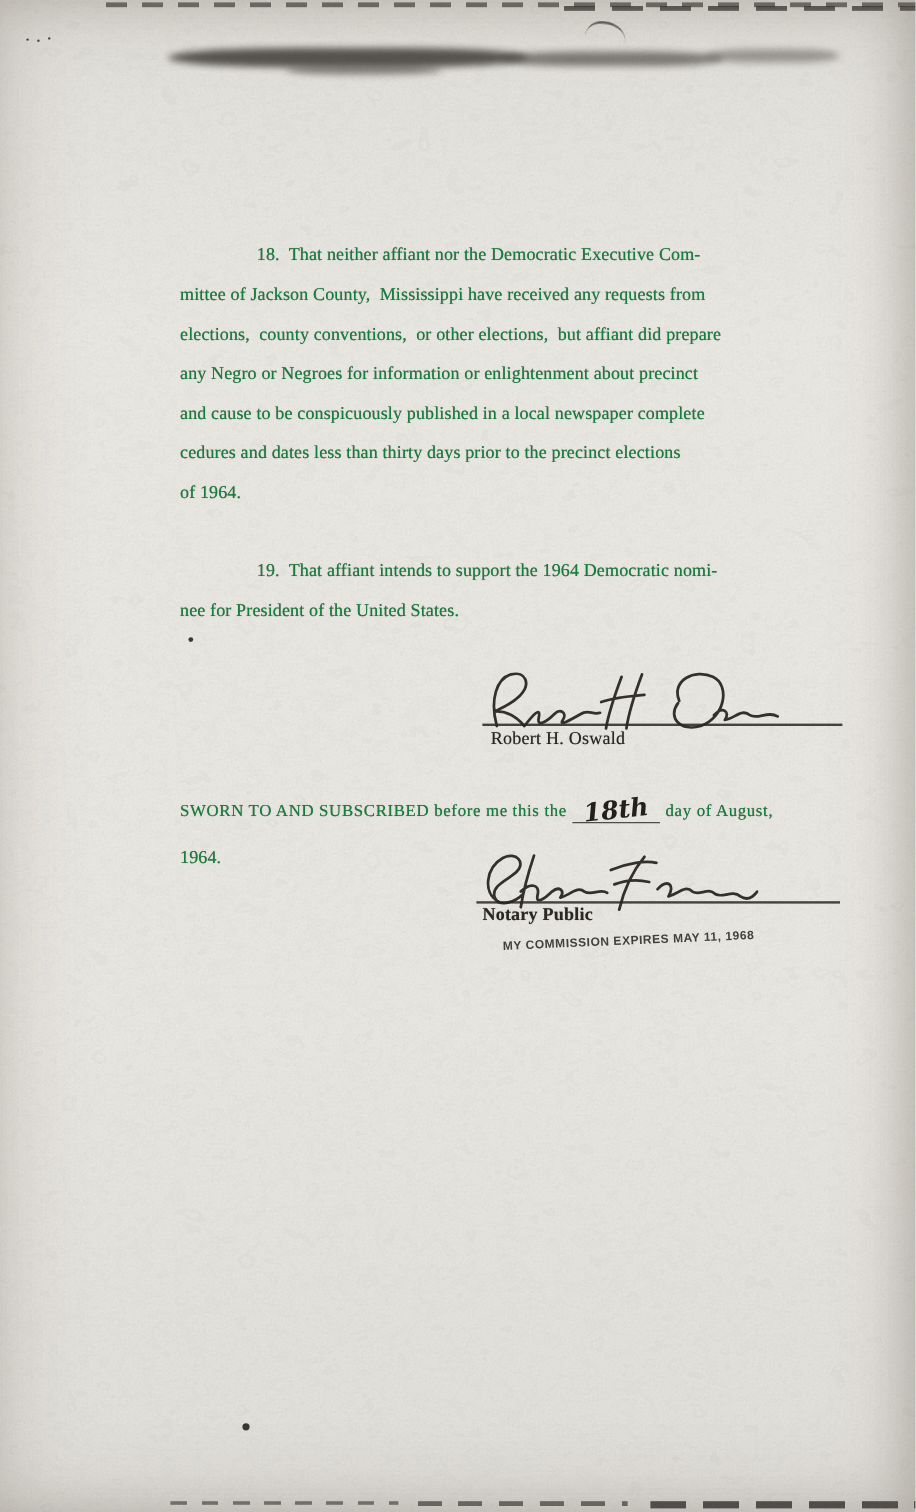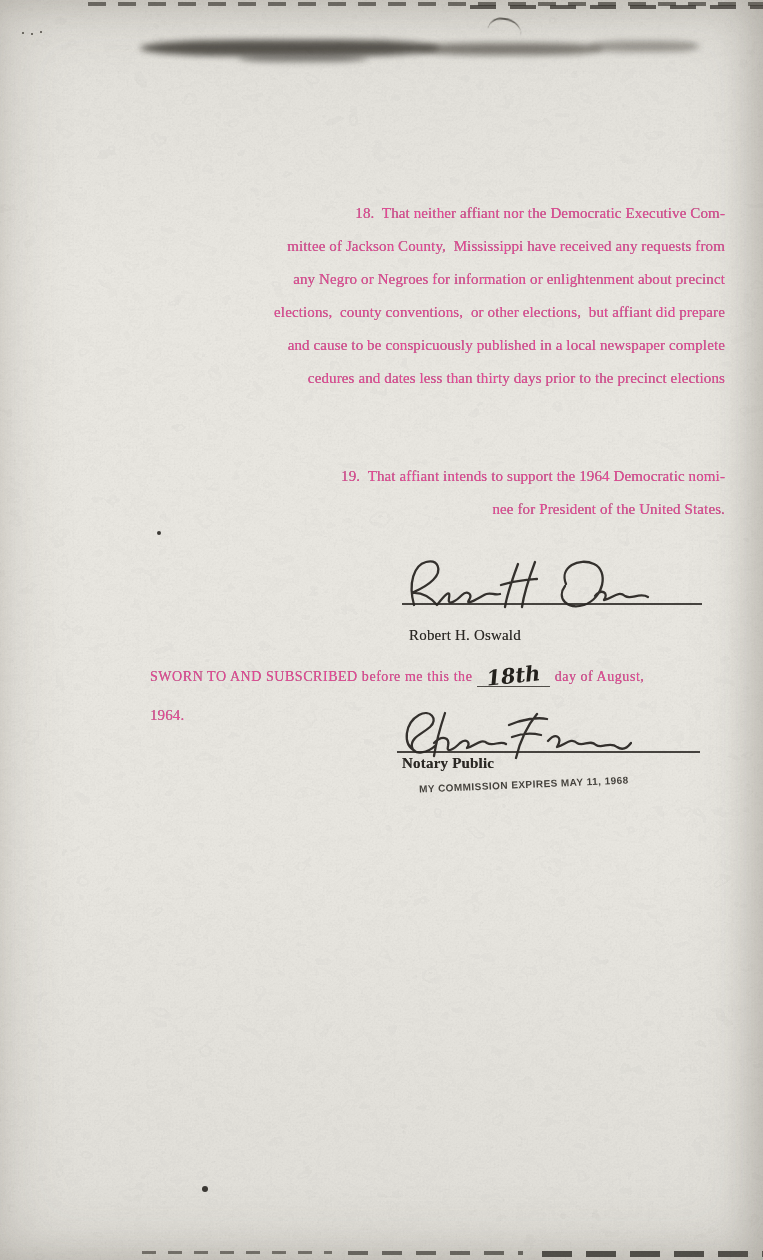--- a/index.html
+++ b/index.html
@@ -8,22 +8,22 @@
     width:763px;height:1260px;position:relative;overflow:hidden;
     background:linear-gradient(180deg,#e2e0da 0%,#eae8e2 22%,#e9e7e1 68%,#e1dfd9 100%);
     font-family:"Liberation Serif", serif;
   }
   .page{position:absolute;inset:0;}
   .vignette{position:absolute;inset:0;pointer-events:none;
     box-shadow:inset 0 0 70px rgba(110,105,95,.28), inset -14px 0 30px rgba(100,95,85,.18);}
   
   .para{position:absolute;left:150px;width:575px;}
   .tline{
-    white-space:pre;font-size:15px;line-height:33px;color:#ec4899;
-    letter-spacing:.12px;text-shadow:0 0 .6px rgba(43,40,36,.6);text-align:right;
+    white-space:pre;font-size:15px;line-height:33px;color:#15803d;
+    letter-spacing:.12px;text-shadow:0 0 .6px rgba(43,40,36,.6);
   }
   .first{padding-left:64px;}
   .sworn{position:absolute;left:150px;top:660px;display:flex;align-items:baseline;}
   .sworn .cap{font-size:14px;letter-spacing:.55px;}
   .blank{border-bottom:1.6px solid rgba(43,40,36,.8);padding:0 9px;margin:0 5px;}
   .hand-day{
     display:inline-block;font-family:"DejaVu Serif", serif;font-style:italic;font-weight:700;
     font-size:21px;color:#23201c;transform:rotate(-6deg) translateY(2px);
   }
   .year{position:absolute;left:150px;top:699px;font-family:Liberation Serif, serif;}
@@ -79,40 +79,41 @@
   <div class="curl"></div>
   <div class="dots3"></div>
   <div class="smudge smA"></div>
   <div class="smudge smB"></div>
   <div class="smudge smC"></div>
   <div class="smudge smD"></div>
 
   <div class="para" style="top:197px;">
     <div class="tline first">18.  That neither affiant nor the Democratic Executive Com-</div>
     <div class="tline">mittee of Jackson County,  Mississippi have received any requests from</div>
+    <div class="tline">elections,  county conventions,  or other elections,  but affiant did prepare</div>
     <div class="tline">any Negro or Negroes for information or enlightenment about precinct</div>
-    <div class="tline">elections,  county conventions,  or other elections,  but affiant did prepare</div>
     <div class="tline">and cause to be conspicuously published in a local newspaper complete</div>
     <div class="tline">cedures and dates less than thirty days prior to the precinct elections</div>
+    <div class="tline">of 1964.</div>
   </div>
 
   <div class="para" style="top:460px;">
     <div class="tline first">19.  That affiant intends to support the 1964 Democratic nomi-</div>
     <div class="tline">nee for President of the United States.</div>
   </div>
 
   <div class="inkdot dotA"></div>
 
   <svg class="sig" style="left:404px;top:555px;" width="250" height="60" viewBox="0 0 250 60" aria-label="Robert H Oswald">
     <path d="M10 50 C 4 28, 10 10, 22 7 C 34 4, 39 15, 29 25 C 21 33, 9 37, 8 38 C 18 37, 27 43, 33 50 C 40 41, 47 33, 45 43 C 43 52, 52 46, 58 40 C 63 35, 69 39, 65 45 C 61 51, 73 44, 80 40 C 86 36, 90 41, 96 39"></path>
     <path d="M114 9 C 108 25, 103 40, 101 52 M131 7 C 125 23, 120 38, 118 52 M97 30 C 108 26, 122 25, 133 24"></path>
     <path d="M162 29 C 155 12, 175 2, 190 9 C 205 16, 200 43, 180 50 C 163 55, 152 43, 161 31 M191 41 C 198 33, 205 38, 200 45 C 208 44, 214 35, 221 41 C 227 45, 236 37, 244 42"></path>
   </svg>
   <div class="sigline" style="left:402px;top:603px;width:300px;"></div>
-  <div class="typedname" style="left:409px;top:608px;margin-top:19px;">Robert H. Oswald</div>
+  <div class="typedname" style="left:409px;top:608px;">Robert H. Oswald</div>
 
   <div class="sworn">
     <span class="tline cap">SWORN TO AND SUBSCRIBED before me this the</span>
     <span class="blank"><span class="hand-day">18th</span></span>
     <span class="tline cap">day of August,</span>
   </div>
   <div class="tline year">1964.</div>
 
   <svg class="sig" style="left:397px;top:708px;" width="235" height="52" viewBox="0 0 235 52" aria-label="Shirley Fleming">
     <path d="M18 43 C 5 36, 8 15, 22 7 C 33 1, 42 11, 33 19 C 25 26, 13 30, 15 39 C 17 48, 31 45, 39 37 M48 5 C 43 20, 39 35, 37 48 M37 35 C 45 27, 53 29, 51 38 C 49 46, 57 41, 63 35 C 69 30, 74 34, 70 40 C 78 38, 84 30, 90 35 C 96 39, 103 32, 109 36"></path>

